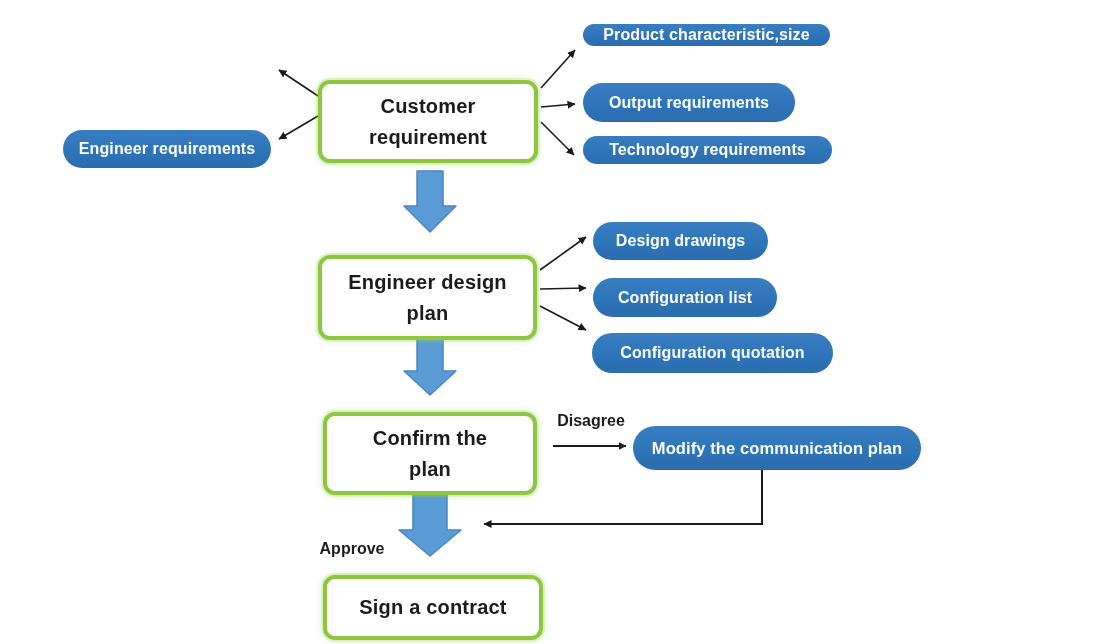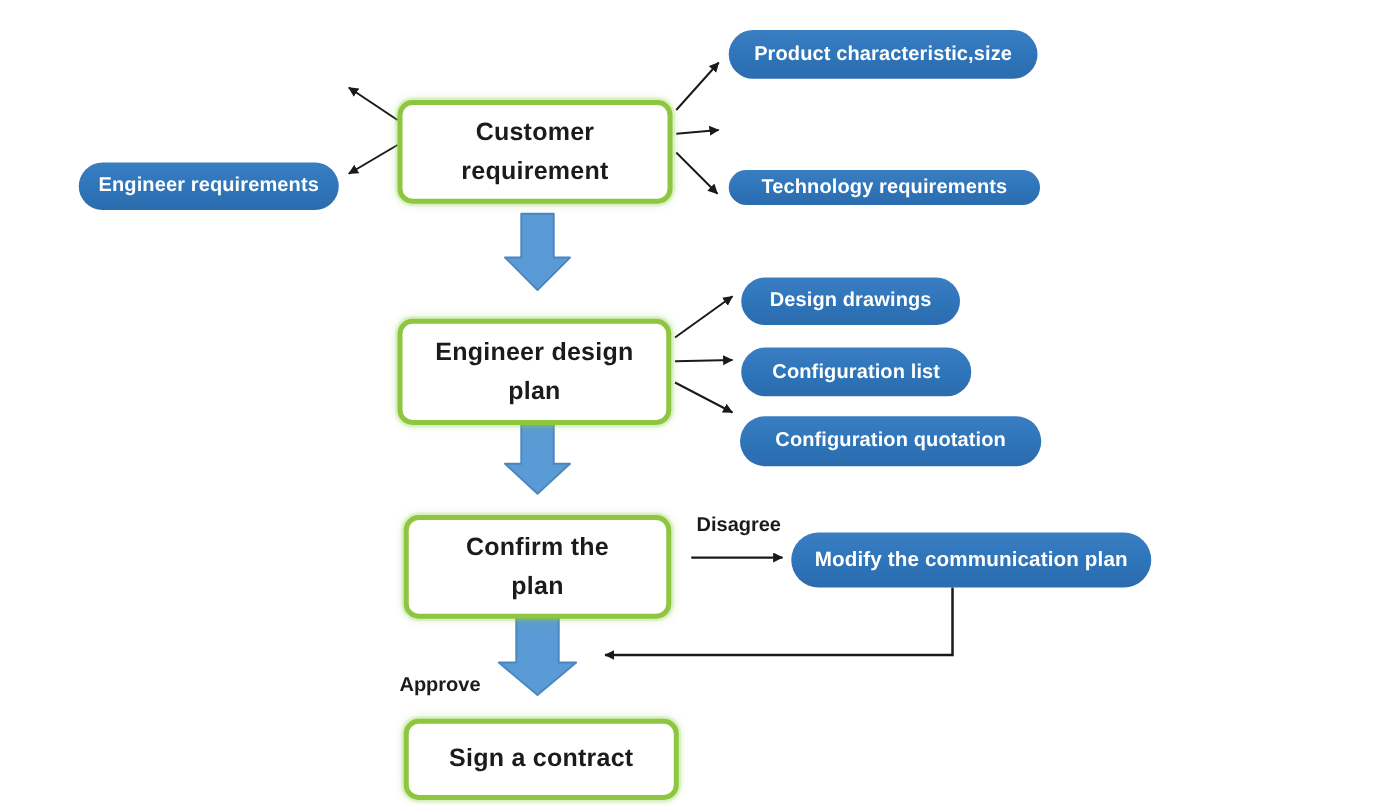--- a/index.html
+++ b/index.html
@@ -127,22 +127,23 @@
 plan</div>
 
   <div class="stage-box" style="left:323px;top:400px;width:214px;height:83px;">Confirm the
 plan</div>
 
   <div class="stage-box" style="left:323px;top:563px;width:220px;height:65px;">Sign a contract</div>
 
 
   <div class="pill" style="left:63px;top:130px;width:208px;height:38px;">Engineer requirements</div>
 
-  <div class="pill small-pad" style="left:583px;top:24px;width:247px;height:39px;">Product characteristic,size</div>
+  <div class="pill small-pad" style="left:583px;top:24px;width:247px;height:22px;">Product characteristic,size</div>
 
+  <div class="pill" style="left:583px;top:83px;width:212px;height:39px;">Output requirements</div>
 
   <div class="pill" style="left:583px;top:136px;width:249px;height:28px;">Technology requirements</div>
 
   <div class="pill" style="left:593px;top:222px;width:175px;height:38px;">Design drawings</div>
 
   <div class="pill" style="left:593px;top:278px;width:184px;height:39px;">Configuration list</div>
 
   <div class="pill" style="left:592px;top:333px;width:241px;height:40px;">Configuration quotation</div>
 
   <div class="edge-label" style="left:550px;top:412px;width:82px;">Disagree</div>

